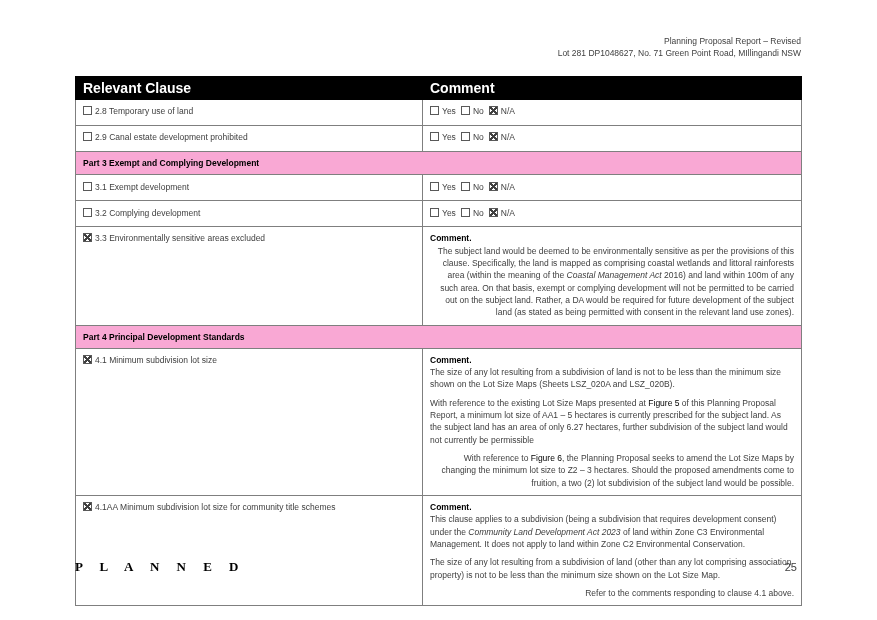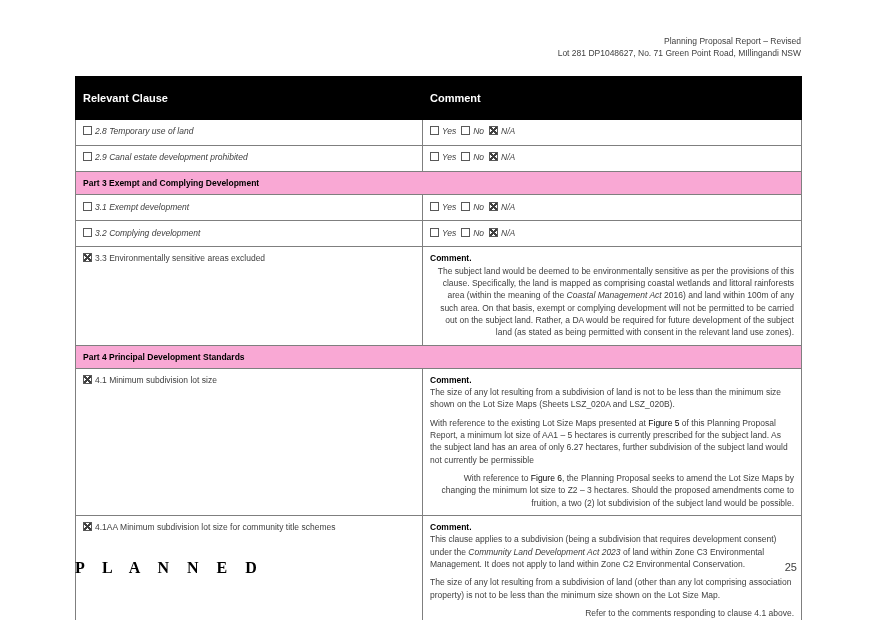--- a/index.html
+++ b/index.html
@@ -11,27 +11,27 @@
   .doc-header{
     position:absolute;top:36px;right:76px;text-align:right;
     font-size:8.5px;line-height:1.4;color:#404040;
   }
   table.clauses{
     position:absolute;left:75px;top:76px;width:726px;
     border-collapse:collapse;table-layout:fixed;font-size:8.5px;color:#404040;
   }
   table.clauses th{
     background:#000;color:#fff;font-weight:bold;text-align:left;
-    padding:15px 7px;border:1px solid #000;font-size:11px;
+    padding:3px 7px;border:1px solid #000;font-size:14px;
   }
   table.clauses td{
     border:1px solid #7f7f7f;vertical-align:top;padding:5px 7px;line-height:1.45;
     overflow:hidden;
   }
-  tr.simple-row td{height:19px;vertical-align:middle;padding-top:2px;padding-bottom:4px;font-style:italic;}
+  tr.simple-row td{height:19px;vertical-align:middle;padding-top:2px;padding-bottom:4px;}
   td.section-cell{
     background:#f9a8d4;font-weight:bold;color:#000;
     padding:3px 7px;height:12px;vertical-align:middle;
   }
   td.answer-cell{text-align:left;white-space:nowrap;}
   td.comment-cell p{margin:0 0 6px 0;}
   td.comment-cell p:last-child{margin-bottom:1px;text-align:right;}
   .comment-title{font-weight:bold;color:#000;}
   .cb{
     display:inline-block;width:7px;height:7px;border:1px solid #595959;
@@ -40,21 +40,21 @@
   .answer-cell .cb{margin-left:5px;}
   .answer-cell .cb:first-child{margin-left:0;}
   .cb.checked{
     background-image:
       linear-gradient(45deg,transparent 42%,#404040 42%,#404040 58%,transparent 58%),
       linear-gradient(135deg,transparent 42%,#404040 42%,#404040 58%,transparent 58%);
   }
   .footer-logo{
     position:absolute;left:75px;top:559px;
     font-family:"Liberation Serif",serif;font-weight:bold;
-    font-size:16px;letter-spacing:7px;color:#000;
+    font-size:13px;letter-spacing:7px;color:#000;
   }
   .page-number{
     position:absolute;right:80px;top:561px;font-size:11px;color:#404040;
   }
   .seg-b{font-weight:normal;color:#000;}
   .seg-i{font-style:italic;}
 </style>
 </head>
 <body>
 

